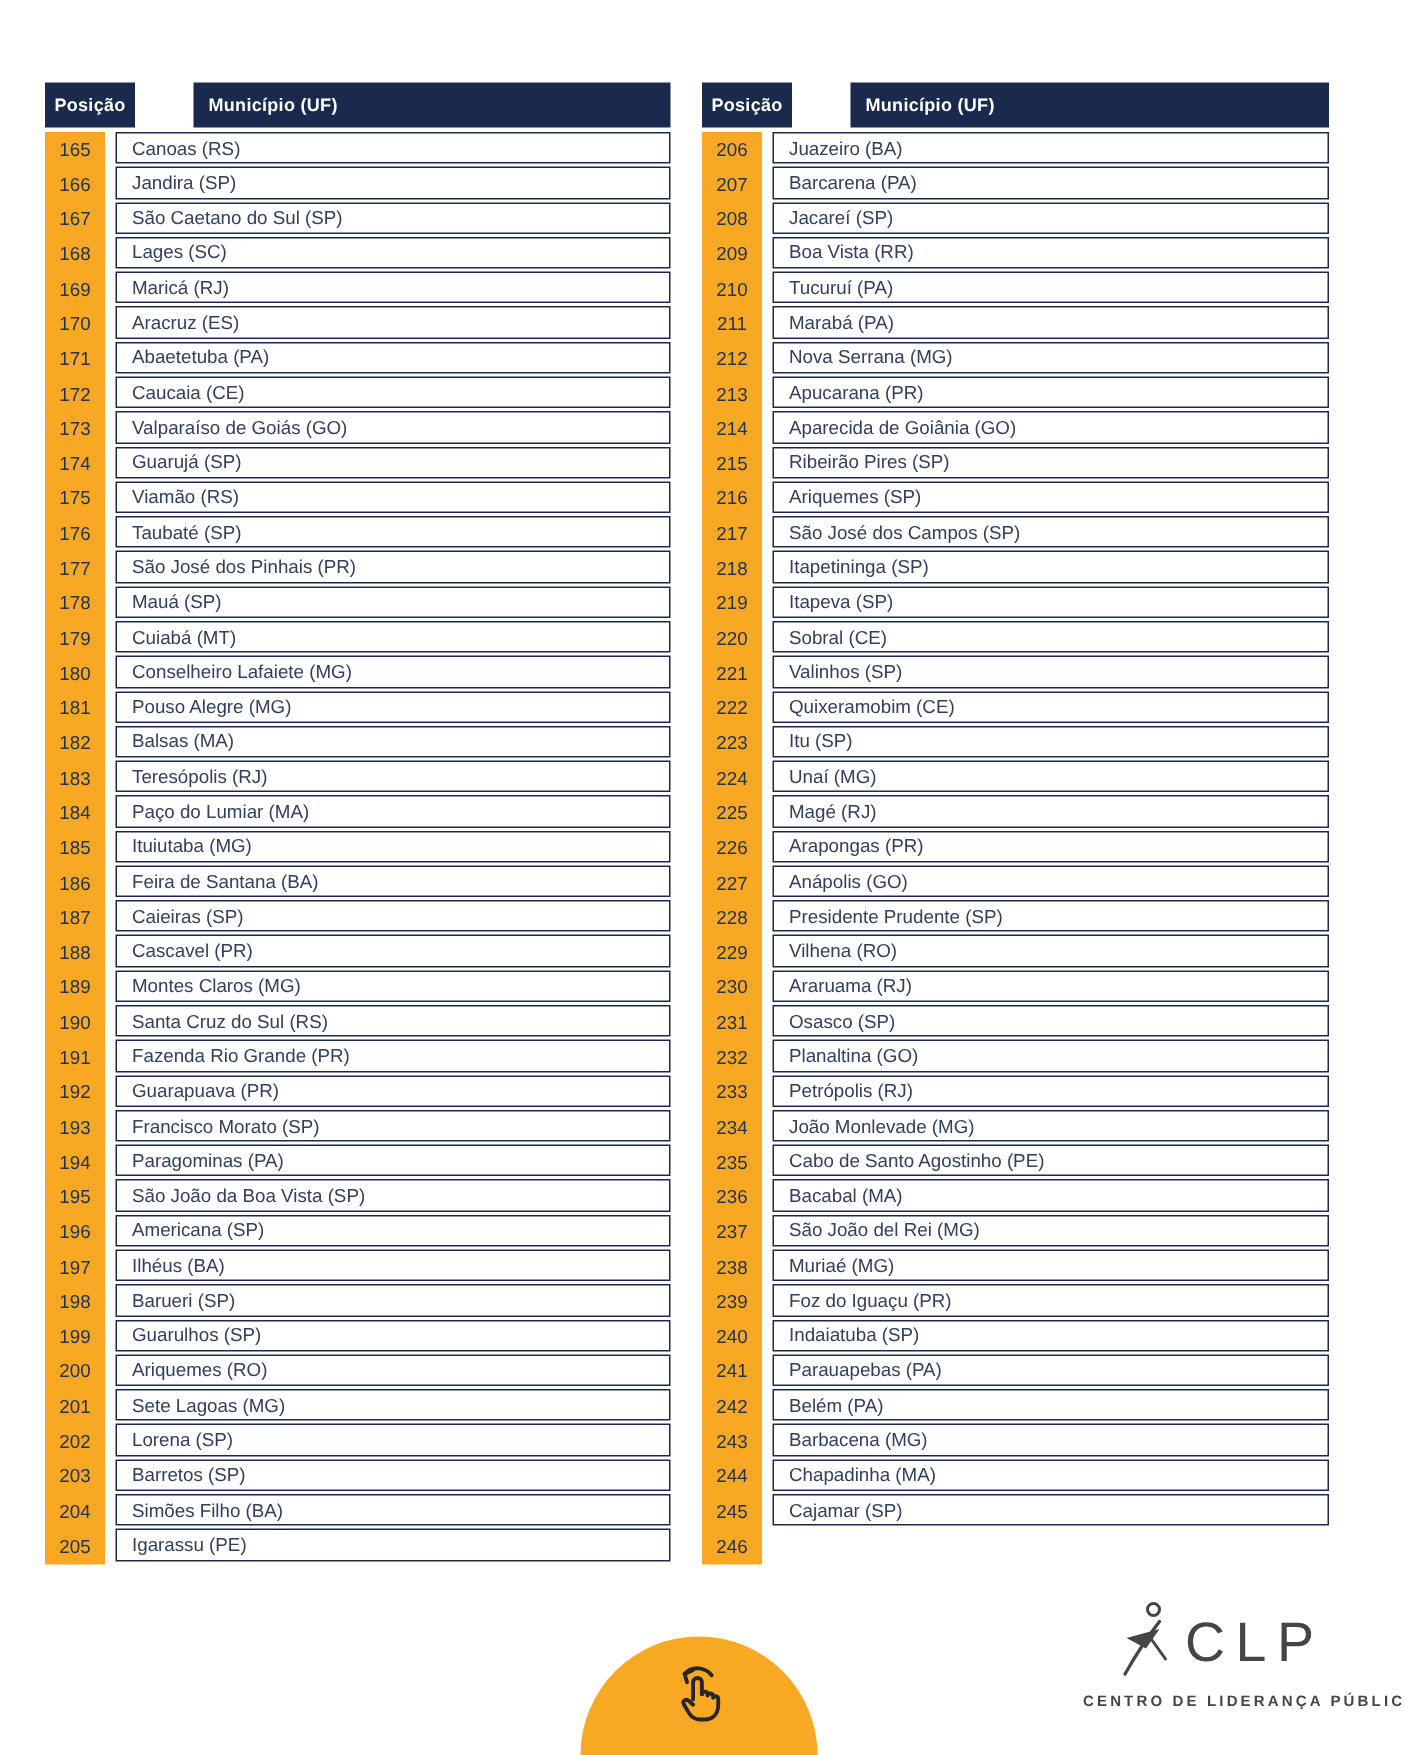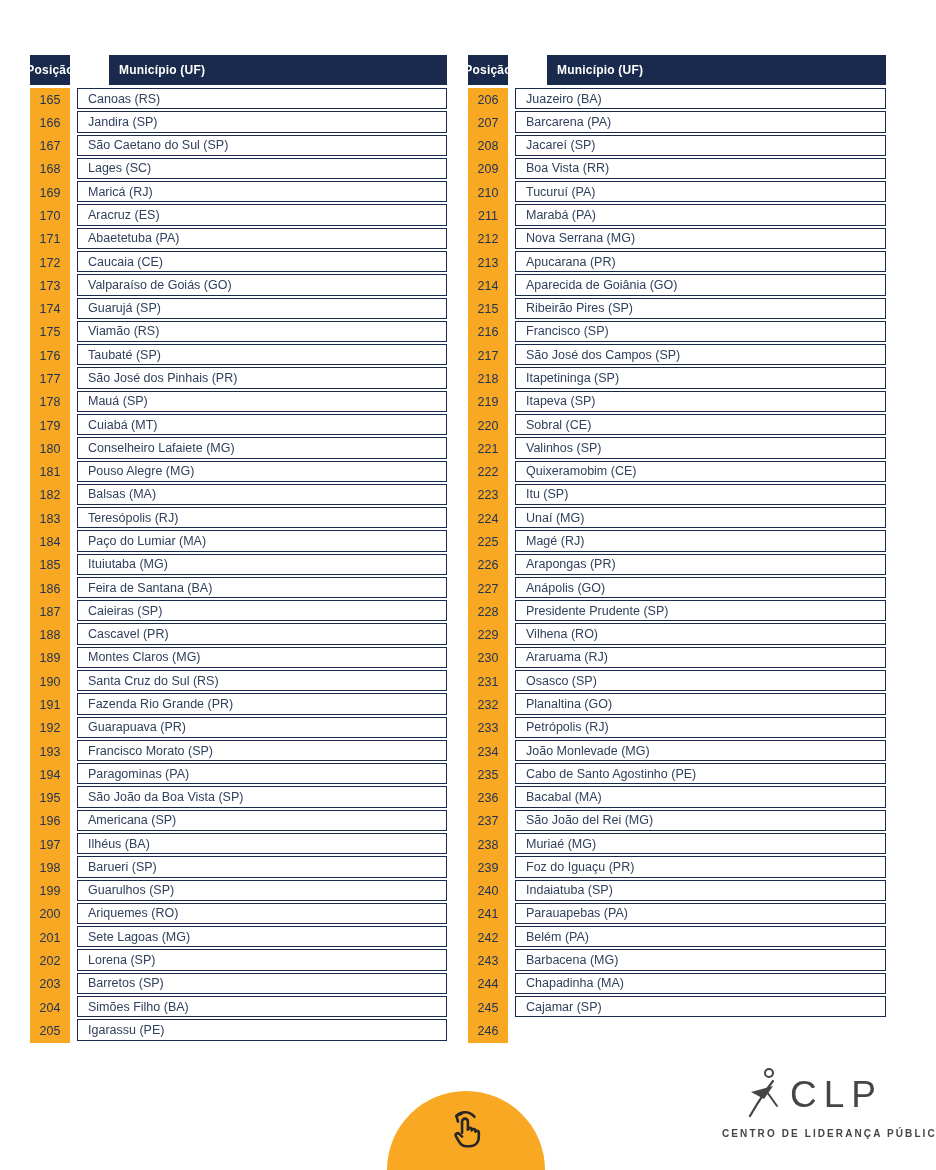--- a/index.html
+++ b/index.html
@@ -11,21 +11,21 @@
   }
   .ranking-table{position:absolute;top:55px;}
   .table-left{left:30px;width:417px;}
   .table-right{left:468px;width:418px;}
   .thead{display:flex;gap:7px;height:30px;margin-bottom:3px;}
   .th{
     background:var(--navy,#1a2a4c);color:#ffffff;
     font-size:12px;font-weight:bold;letter-spacing:.2px;
     display:flex;align-items:center;box-sizing:border-box;
   }
-  .th-pos{width:40px;justify-content:center;flex:none;}
+  .th-pos{width:60px;justify-content:center;flex:none;}
   .th-mun{flex:1;padding-left:10px;margin-left:32px;}
   .tbody{display:flex;gap:7px;}
   .pos-col{width:40px;flex:none;background:var(--orange,#f8a823);display:flex;flex-direction:column;}
   .pos-cell{
     height:23.29px;flex:none;display:flex;align-items:center;justify-content:center;
     font-size:12.5px;font-weight:500;color:var(--navy-text,#233453);
   }
   .mun-col{flex:1;display:flex;flex-direction:column;}
   .mun-cell{
     height:21.29px;flex:none;margin-bottom:2px;box-sizing:border-box;
@@ -206,21 +206,21 @@
         <div class="mun-cell">Juazeiro (BA)</div>
         <div class="mun-cell">Barcarena (PA)</div>
         <div class="mun-cell">Jacareí (SP)</div>
         <div class="mun-cell">Boa Vista (RR)</div>
         <div class="mun-cell">Tucuruí (PA)</div>
         <div class="mun-cell">Marabá (PA)</div>
         <div class="mun-cell">Nova Serrana (MG)</div>
         <div class="mun-cell">Apucarana (PR)</div>
         <div class="mun-cell">Aparecida de Goiânia (GO)</div>
         <div class="mun-cell">Ribeirão Pires (SP)</div>
-        <div class="mun-cell">Francisco (SP)</div>
+        <div class="mun-cell">Ariquemes (SP)</div>
         <div class="mun-cell">São José dos Campos (SP)</div>
         <div class="mun-cell">Itapetininga (SP)</div>
         <div class="mun-cell">Itapeva (SP)</div>
         <div class="mun-cell">Sobral (CE)</div>
         <div class="mun-cell">Valinhos (SP)</div>
         <div class="mun-cell">Quixeramobim (CE)</div>
         <div class="mun-cell">Itu (SP)</div>
         <div class="mun-cell">Unaí (MG)</div>
         <div class="mun-cell">Magé (RJ)</div>
         <div class="mun-cell">Arapongas (PR)</div>

